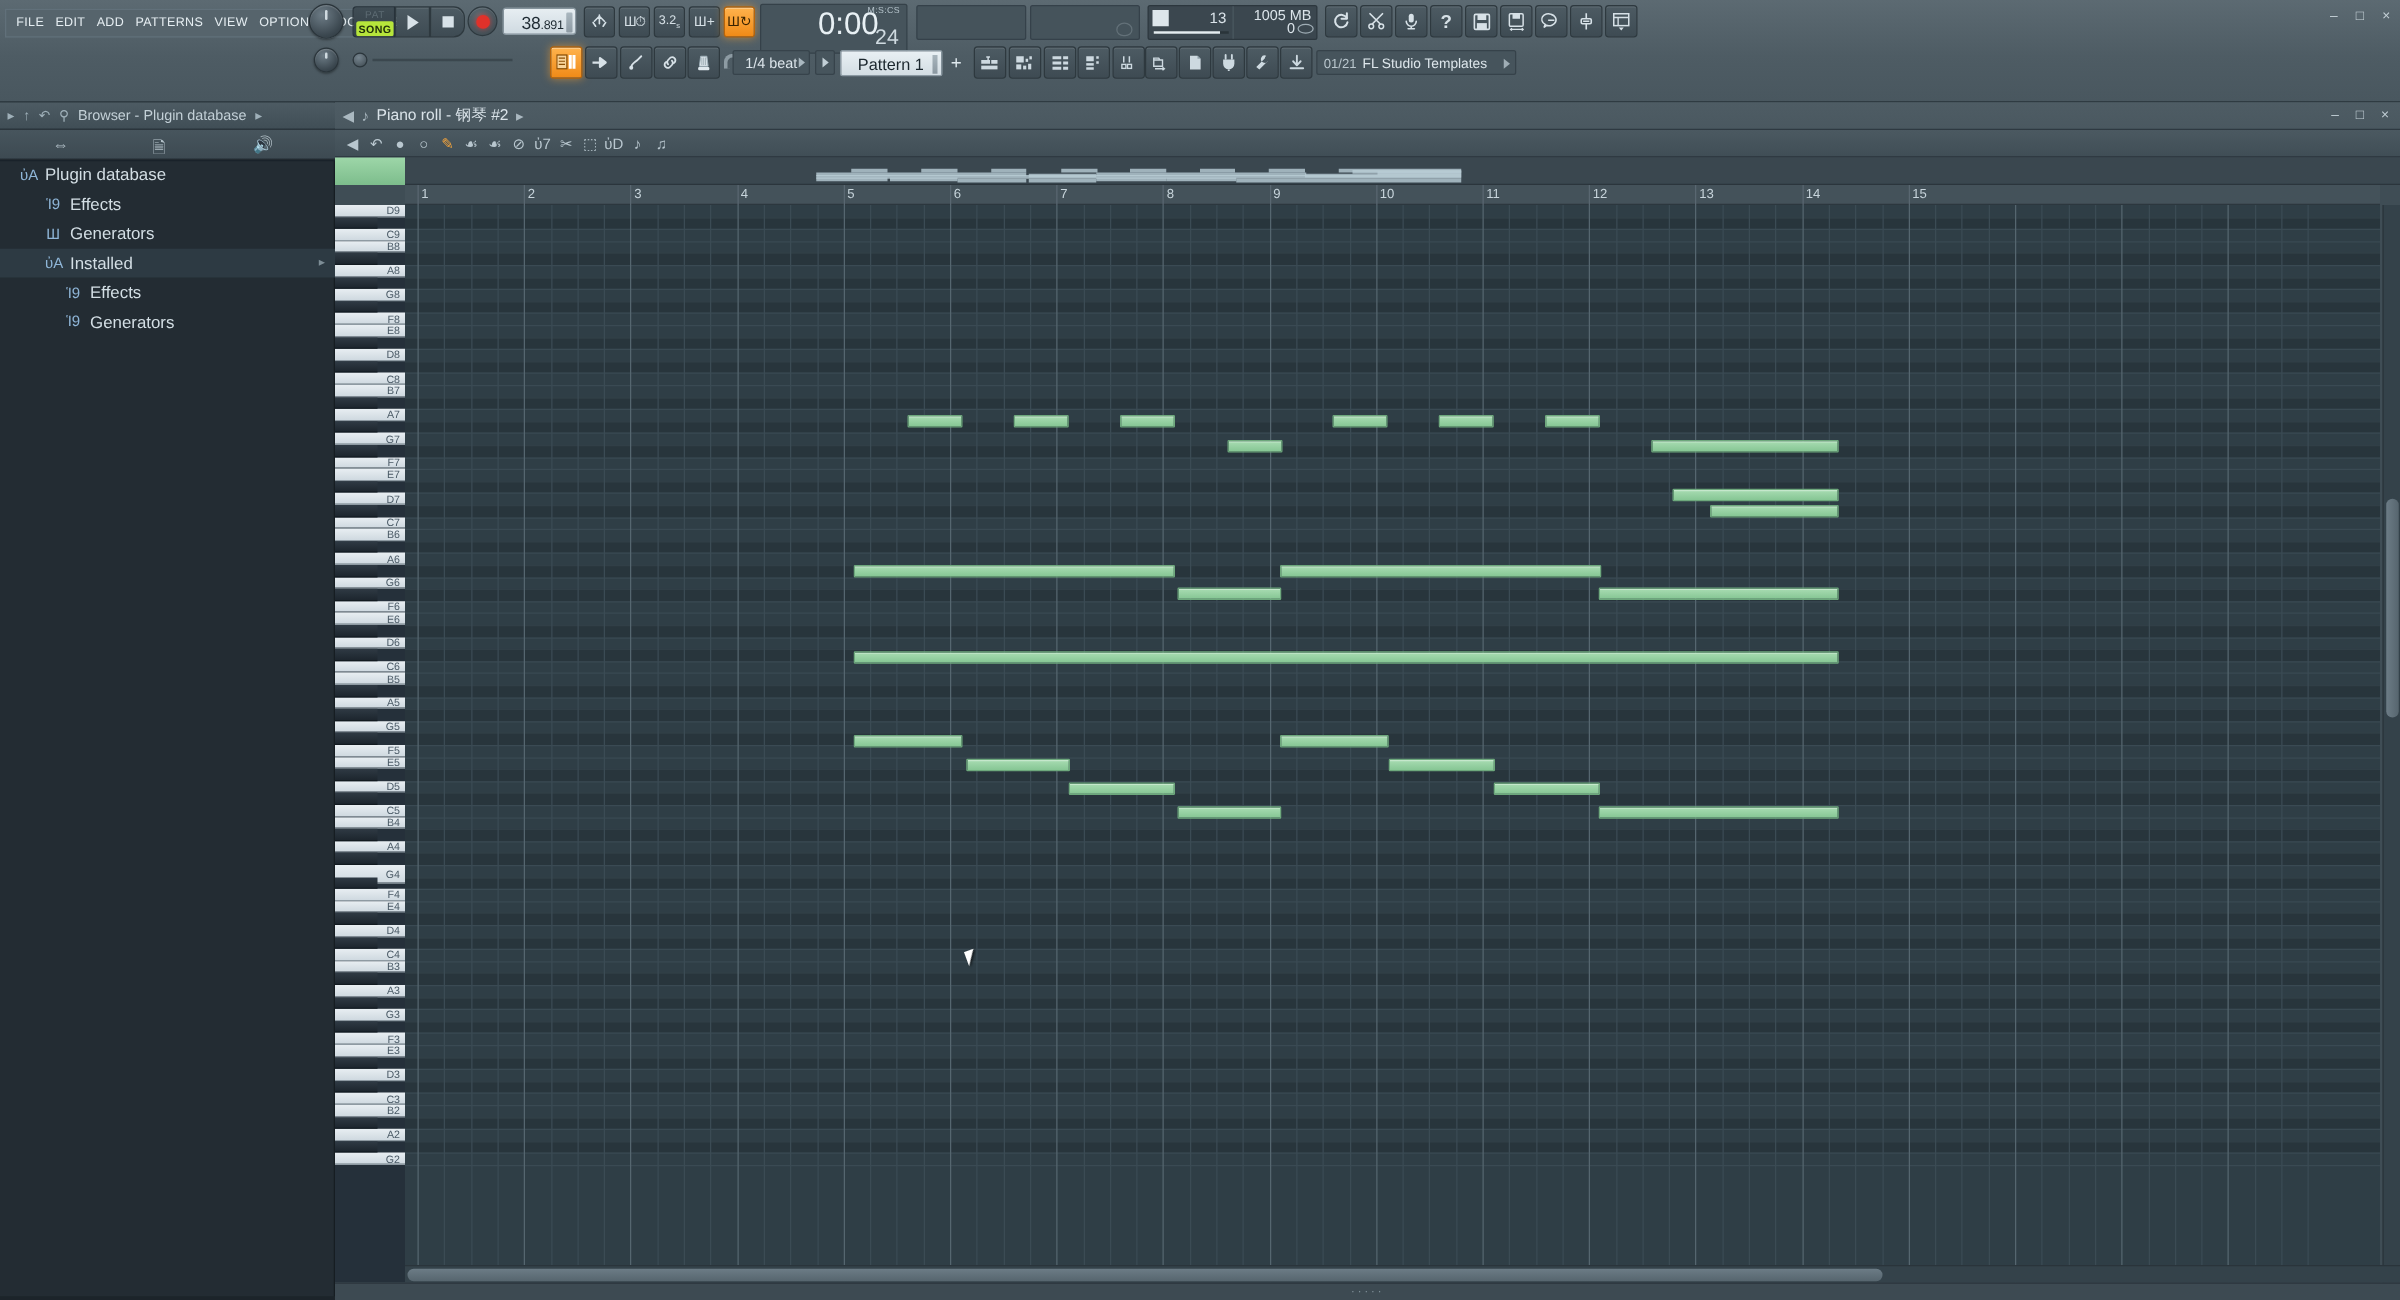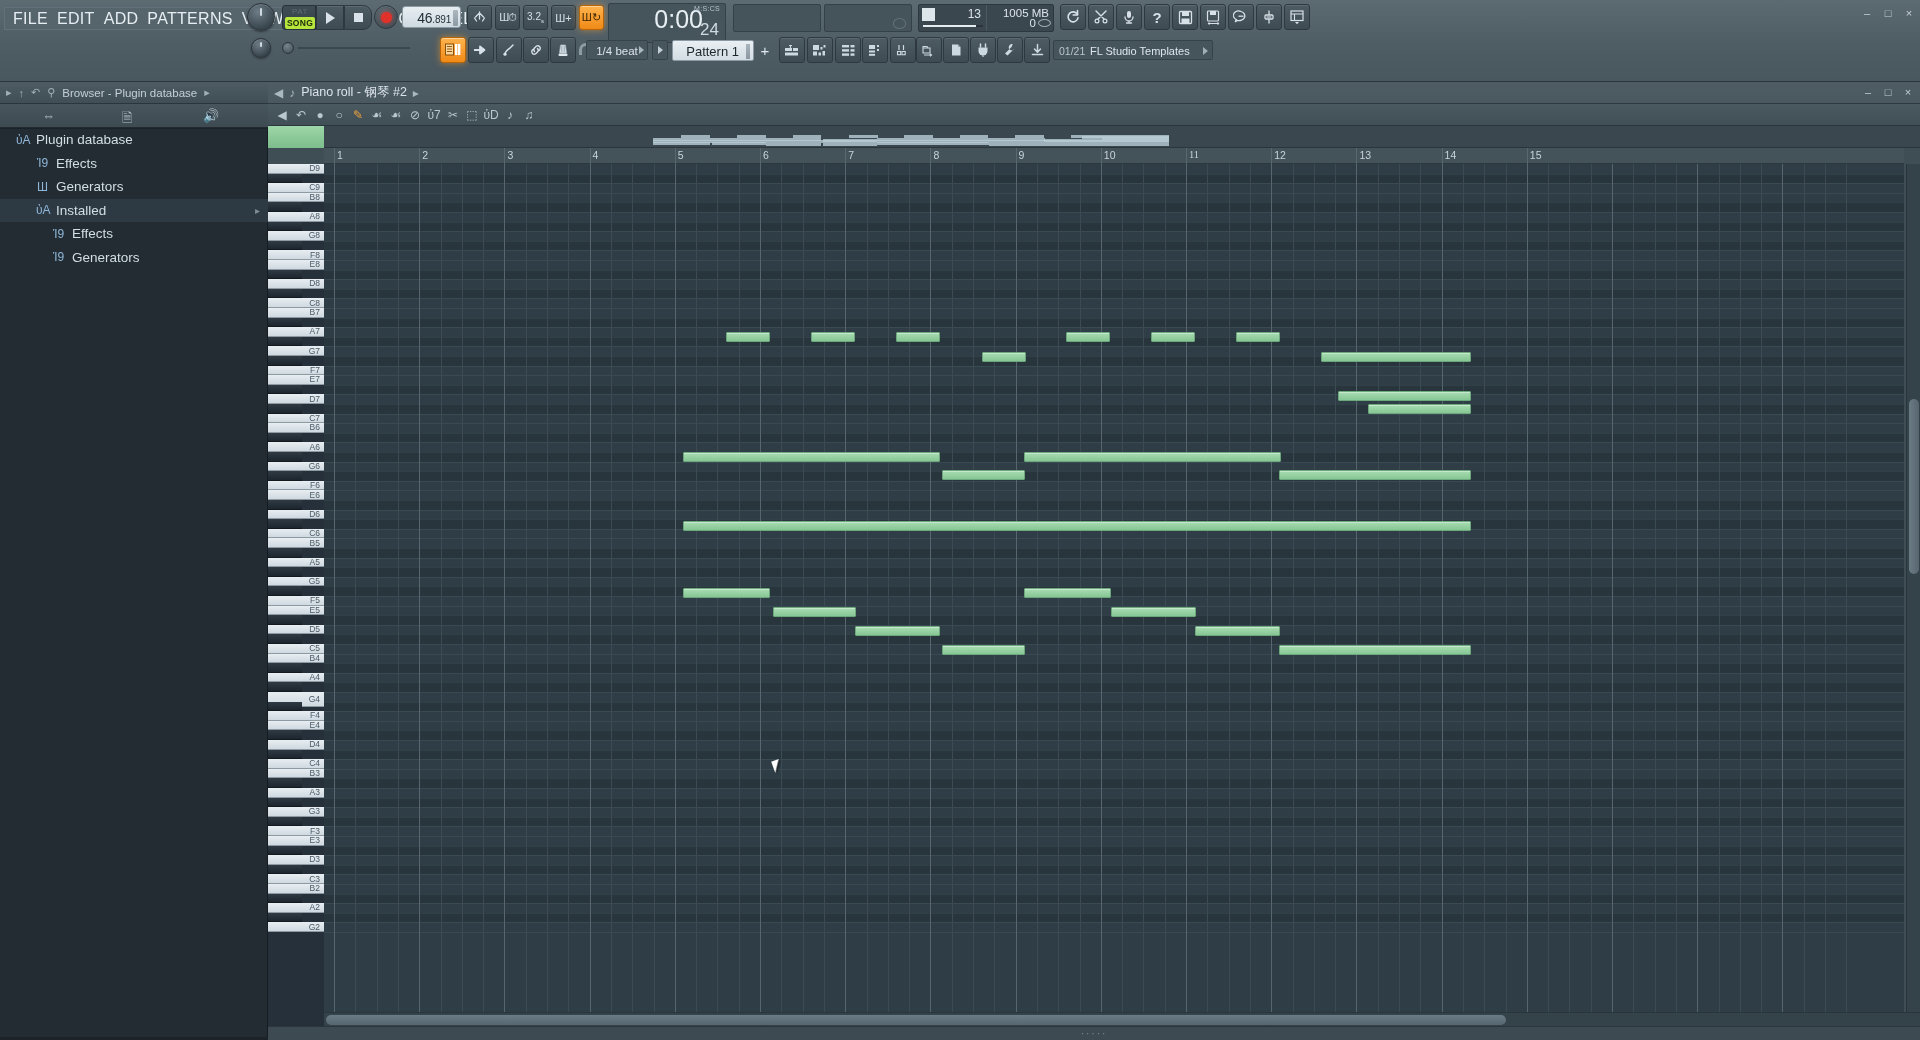--- a/index.html
+++ b/index.html
@@ -17,21 +17,21 @@
     position: absolute; left: 0; top: 0; width: 1920px; height: 82px;
     background: linear-gradient(#5c6a72, #4e5c64 55%, #49575f);
     border-bottom: 1px solid #2b363c;
   }
   .menubar {
     position: absolute; left: 4px; top: 7px; width: 292px; height: 23px;
     background: #56646c; border: 1px solid #61707a;
     display: flex; align-items: center; gap: 9px; padding-left: 8px;
   }
   .menubar span {
-    color: #e6eef2; font-size: 16px; letter-spacing: .3px;
+    color: #e6eef2; font-size: 10px; letter-spacing: .3px;
     cursor: default; white-space: nowrap;
   }
 
   .projinfo {
     position: absolute; left: 4px; top: 33px; width: 292px; height: 36px;
     background: #4a5860; border: 1px solid #55636b;
   }
   .projname { position:absolute; left: 6px; top: 3px; color: #cdd8de; font-size: 12.5px; }
   .projtime { position:absolute; left: 6px; top: 18px; color: #9fb0ba; font-size: 11.5px; }
   .projnote { position:absolute; right: 34px; top: 19px; color: #9fb0ba; font-size: 11.5px; }
@@ -389,21 +389,21 @@
         <div class="tri-r"></div>
       </div>
     <div class="tbtn stopbtn">
         <div class="sq"></div>
       </div>
     <div class="tbtn recbtn">
         <div class="dot"></div>
       </div>
 
     <div class="tempo">
-      <span>46</span><span class="dec">.891</span>
+      <span>38</span><span class="dec">.891</span>
       <div class="spin"></div>
     </div>
 
     <div class="tbtn icobtn ico-i1">
       <svg width="15" height="15" viewBox="0 0 15 15">
         <path d="M7.5 2 L7.5 9 M7.5 3 L3.5 7 M7.5 3 L11.5 7 M2.5 8 L4.5 11 M12.5 8 L10.5 11" stroke="#d5e0e6" stroke-width="1.3" fill="none" stroke-linecap="round"></path>
       </svg>
     </div>
     <div class="tbtn icobtn ico-i2">
       <span style="font-size:11px;letter-spacing:-1px;">Ш⏱</span>
@@ -759,21 +759,21 @@
           <div class="rnum" style="left: 436px;">6</div>
           <div class="rtick" style="left: 521.2px;"></div>
           <div class="rnum" style="left: 521.2px;">7</div>
           <div class="rtick" style="left: 606.4px;"></div>
           <div class="rnum" style="left: 606.4px;">8</div>
           <div class="rtick" style="left: 691.6px;"></div>
           <div class="rnum" style="left: 691.6px;">9</div>
           <div class="rtick" style="left: 776.8px;"></div>
           <div class="rnum" style="left: 776.8px;">10</div>
           <div class="rtick" style="left: 862px;"></div>
-          <div class="rnum" style="left: 862px; font-family: Liberation Serif, serif;">11</div>
+          <div class="rnum" style="left: 862px;">11</div>
           <div class="rtick" style="left: 947.2px;"></div>
           <div class="rnum" style="left: 947.2px;">12</div>
           <div class="rtick" style="left: 1032.4px;"></div>
           <div class="rnum" style="left: 1032.4px;">13</div>
           <div class="rtick" style="left: 1117.6px;"></div>
           <div class="rnum" style="left: 1117.6px;">14</div>
           <div class="rtick" style="left: 1202.8px;"></div>
           <div class="rnum" style="left: 1202.8px;">15</div>
         </div>
       <div class="keys" id="keys">

